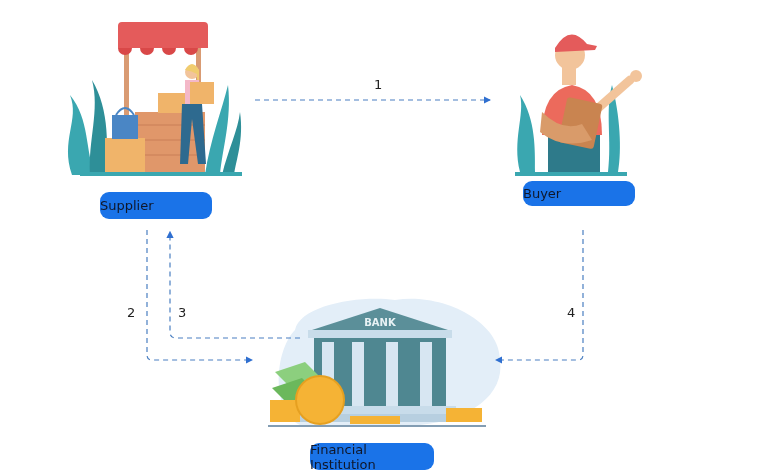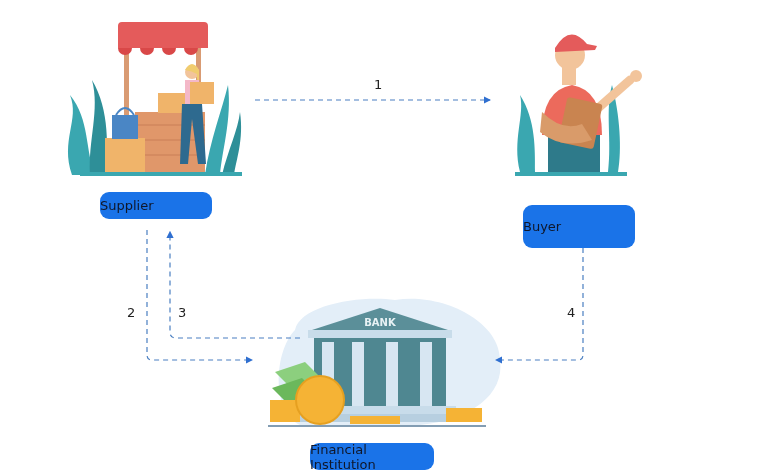--- a/index.html
+++ b/index.html
@@ -91,18 +91,18 @@
 </svg>
 
 <div class="num" style="left:374px;top:77px;">1</div>
 <div class="num" style="left:127px;top:305px;">2</div>
 <div class="num" style="left:178px;top:305px;">3</div>
 <div class="num" style="left:567px;top:305px;">4</div>
 
 <div class="btn" style="left:100px;top:192px;width:112px;height:27px;">
   <span>Supplier</span>
 </div>
-<div class="btn" style="left:523px;top:205px;width:112px;height:43px;">
+<div class="btn" style="left:523px;top:181px;width:112px;height:25px;">
   <span>Buyer</span>
 </div>
 <div class="btn" style="left:310px;top:443px;width:124px;height:27px;">
   <span>Financial Institution</span>
 </div>
 
 </body></html>

